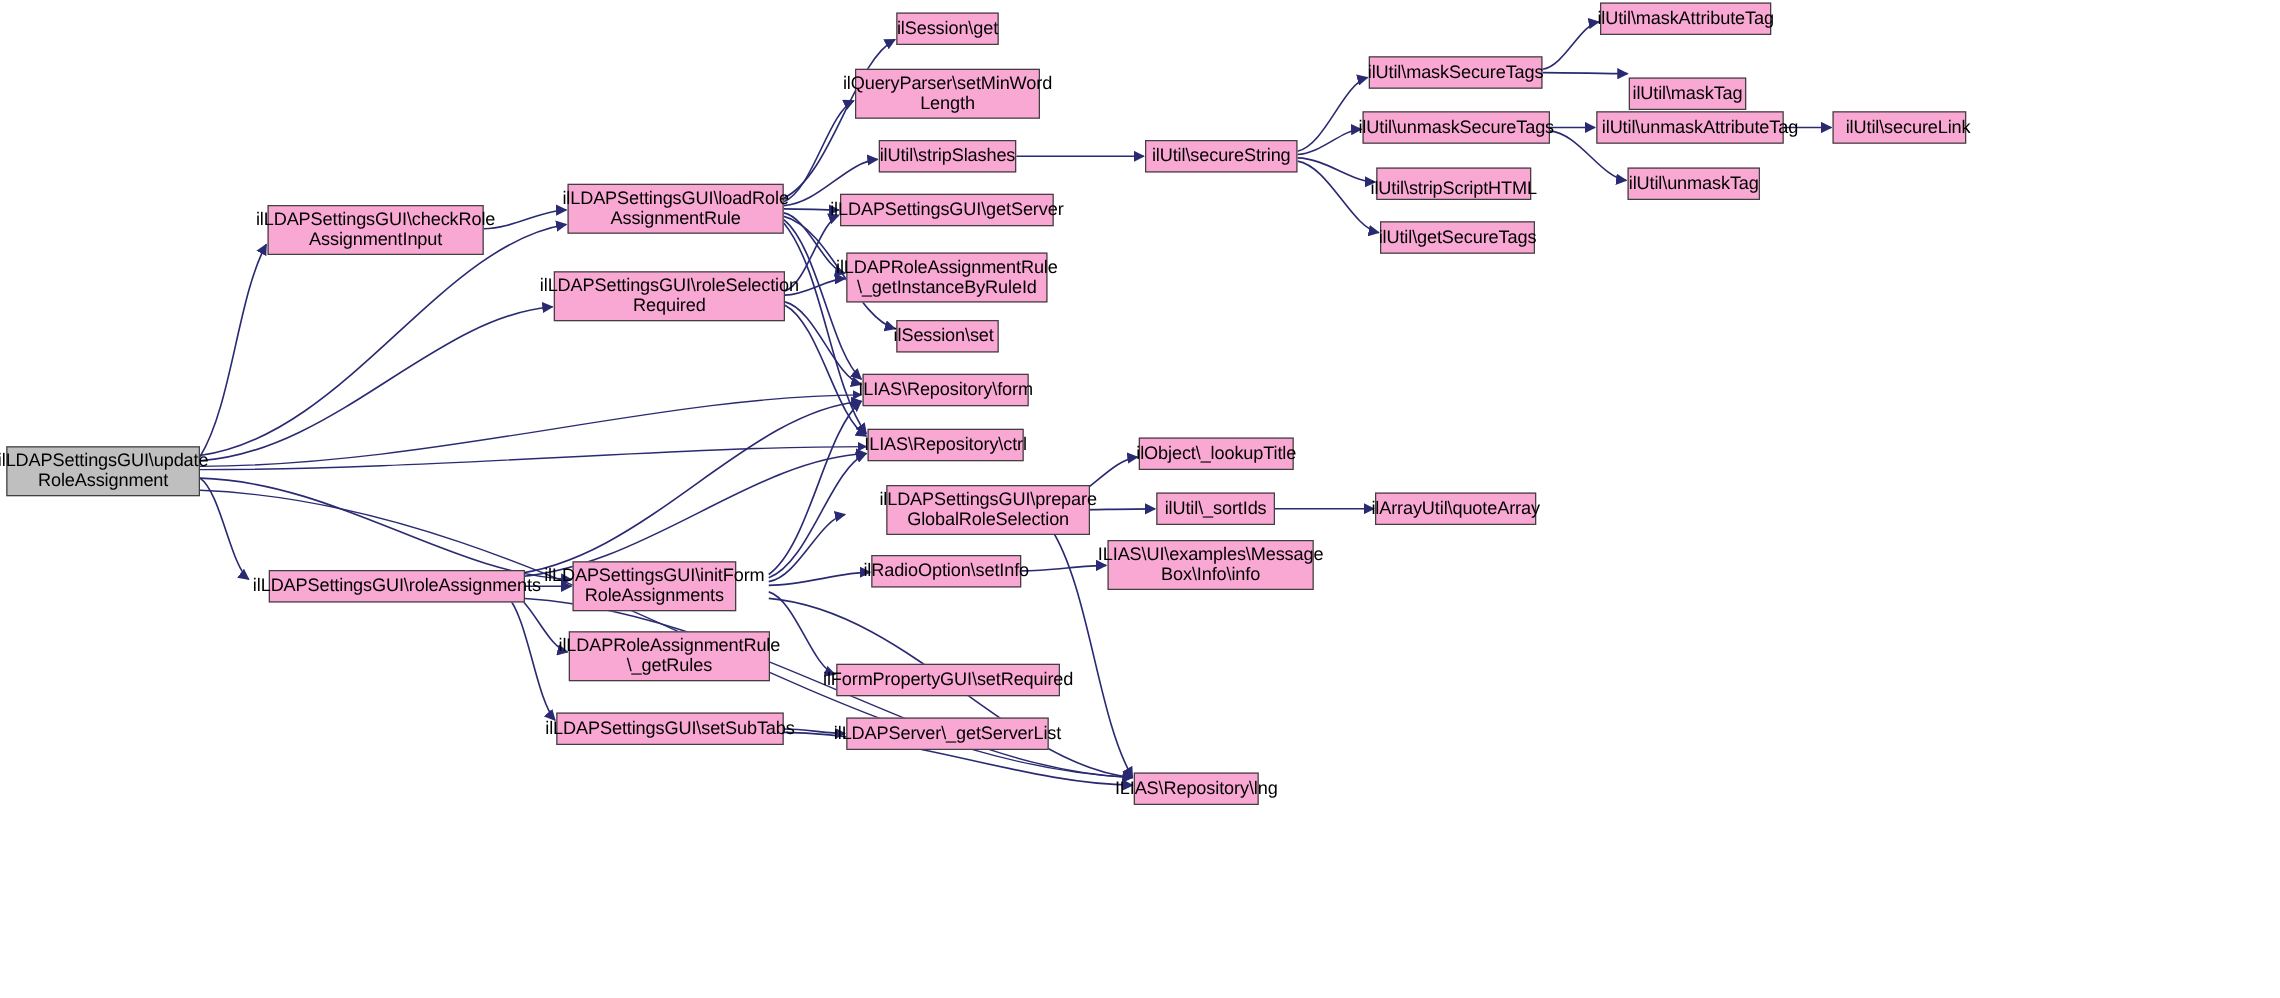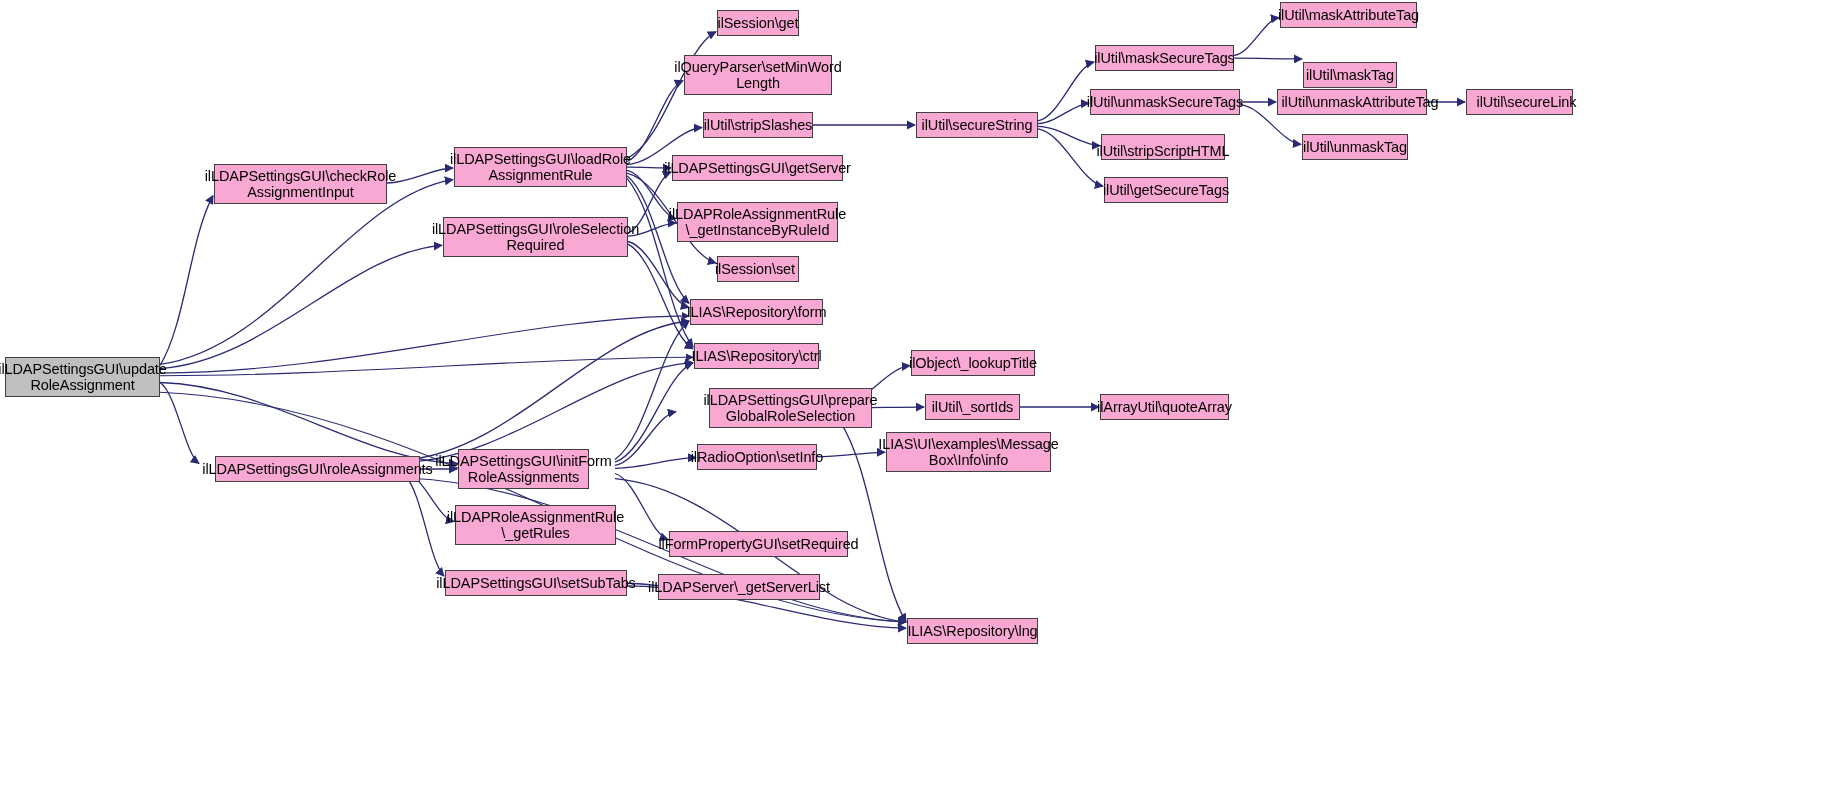--- a/index.html
+++ b/index.html
@@ -148,16 +148,16 @@
       <div class="node" style="left: 697px; top: 444px; width: 120px; height: 26px;"><span>ilRadioOption\setInfo</span></div>
       <div class="node" style="left: 886px; top: 432px; width: 165px; height: 40px;"><span>ILIAS\UI\examples\Message
 Box\Info\info</span></div>
       <div class="node" style="left: 200px; top: 456px; width: 205px; height: 26px; margin-left: 15px;"><span>ilLDAPSettingsGUI\roleAssignments</span></div>
       <div class="node" style="left: 458px; top: 449px; width: 131px; height: 40px;"><span>ilLDAPSettingsGUI\initForm
 RoleAssignments</span></div>
       <div class="node" style="left: 455px; top: 505px; width: 161px; height: 40px;"><span>ilLDAPRoleAssignmentRule
 \_getRules</span></div>
       <div class="node" style="left: 669px; top: 531px; width: 179px; height: 26px;"><span>ilFormPropertyGUI\setRequired</span></div>
       <div class="node" style="left: 445px; top: 570px; width: 182px; height: 26px;"><span>ilLDAPSettingsGUI\setSubTabs</span></div>
-      <div class="node" style="left: 658px; top: 574px; width: 162px; height: 26px;"><span>ilLDAPServer\_getServerList</span></div>
-      <div class="node" style="left: 907px; top: 618px; width: 131px; height: 26px;"><span>ILIAS\Repository\lng</span></div>
+      <div class="node" style="left: 677px; top: 574px; width: 162px; height: 26px;"><span>ilLDAPServer\_getServerList</span></div>
+      <div class="node" style="left: 907px; top: 618px; width: 100px; height: 26px;"><span>ILIAS\Repository\lng</span></div>
     </div>
 </div>
 
 </body></html>

